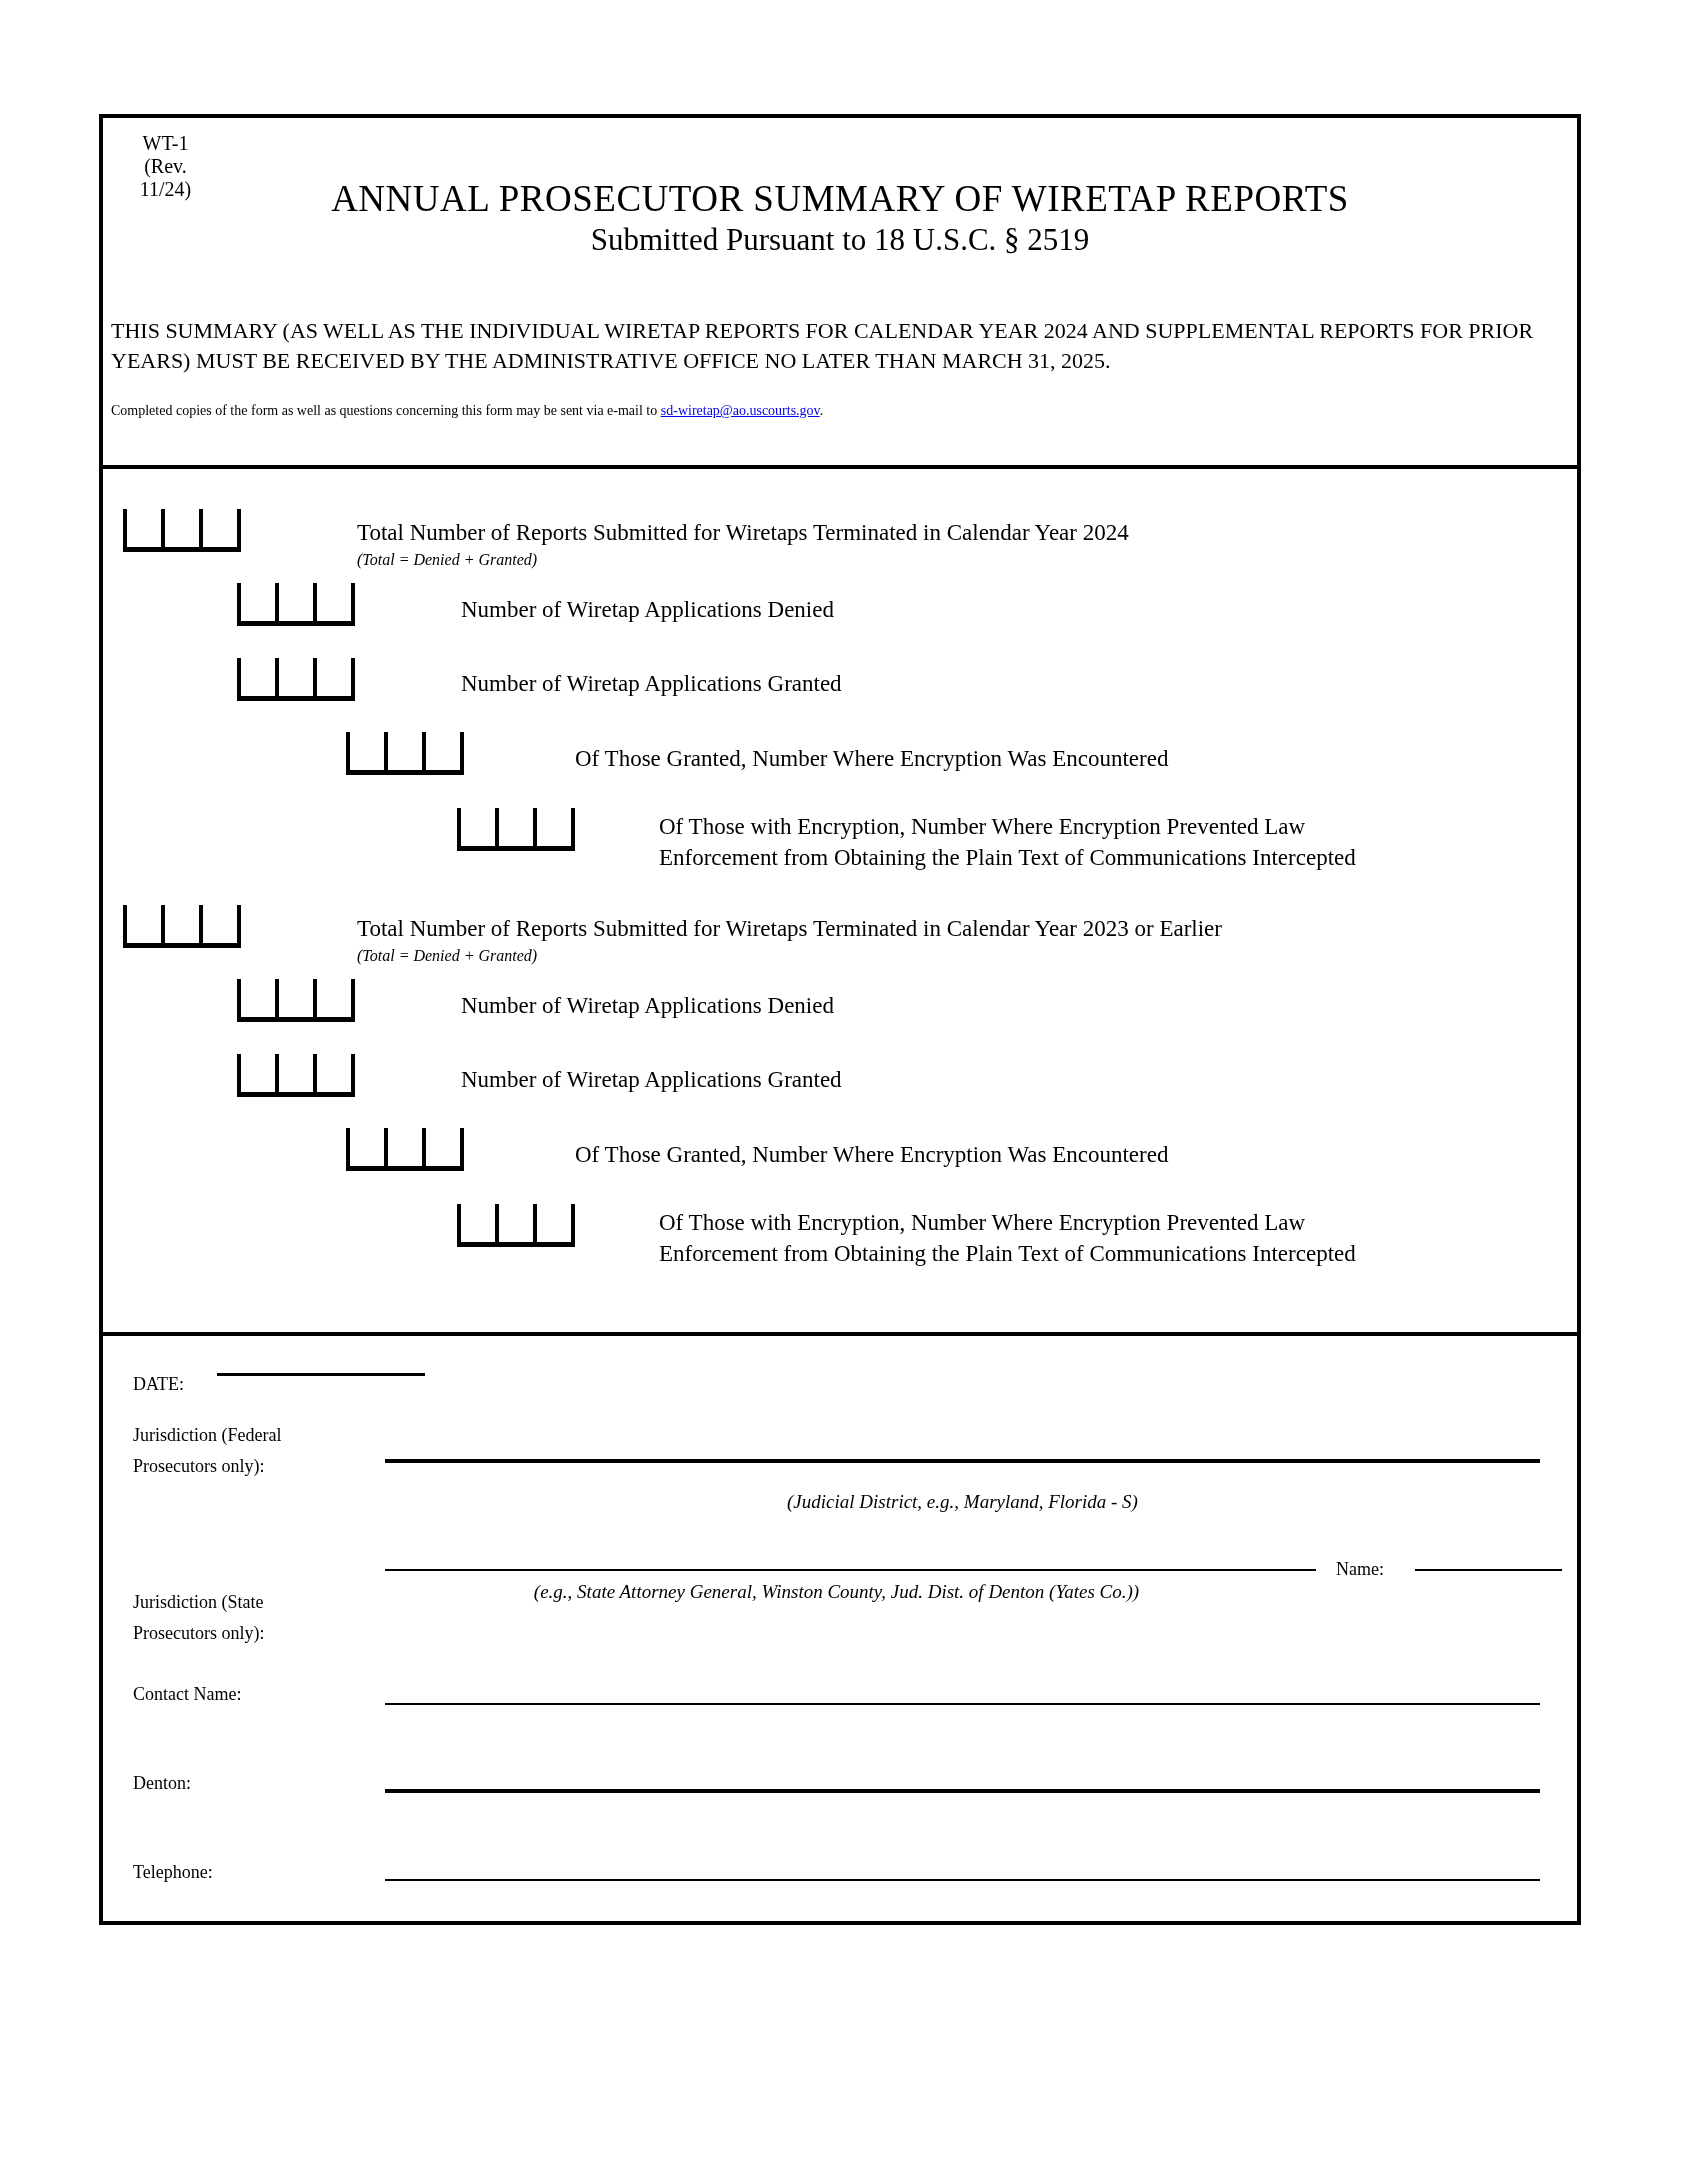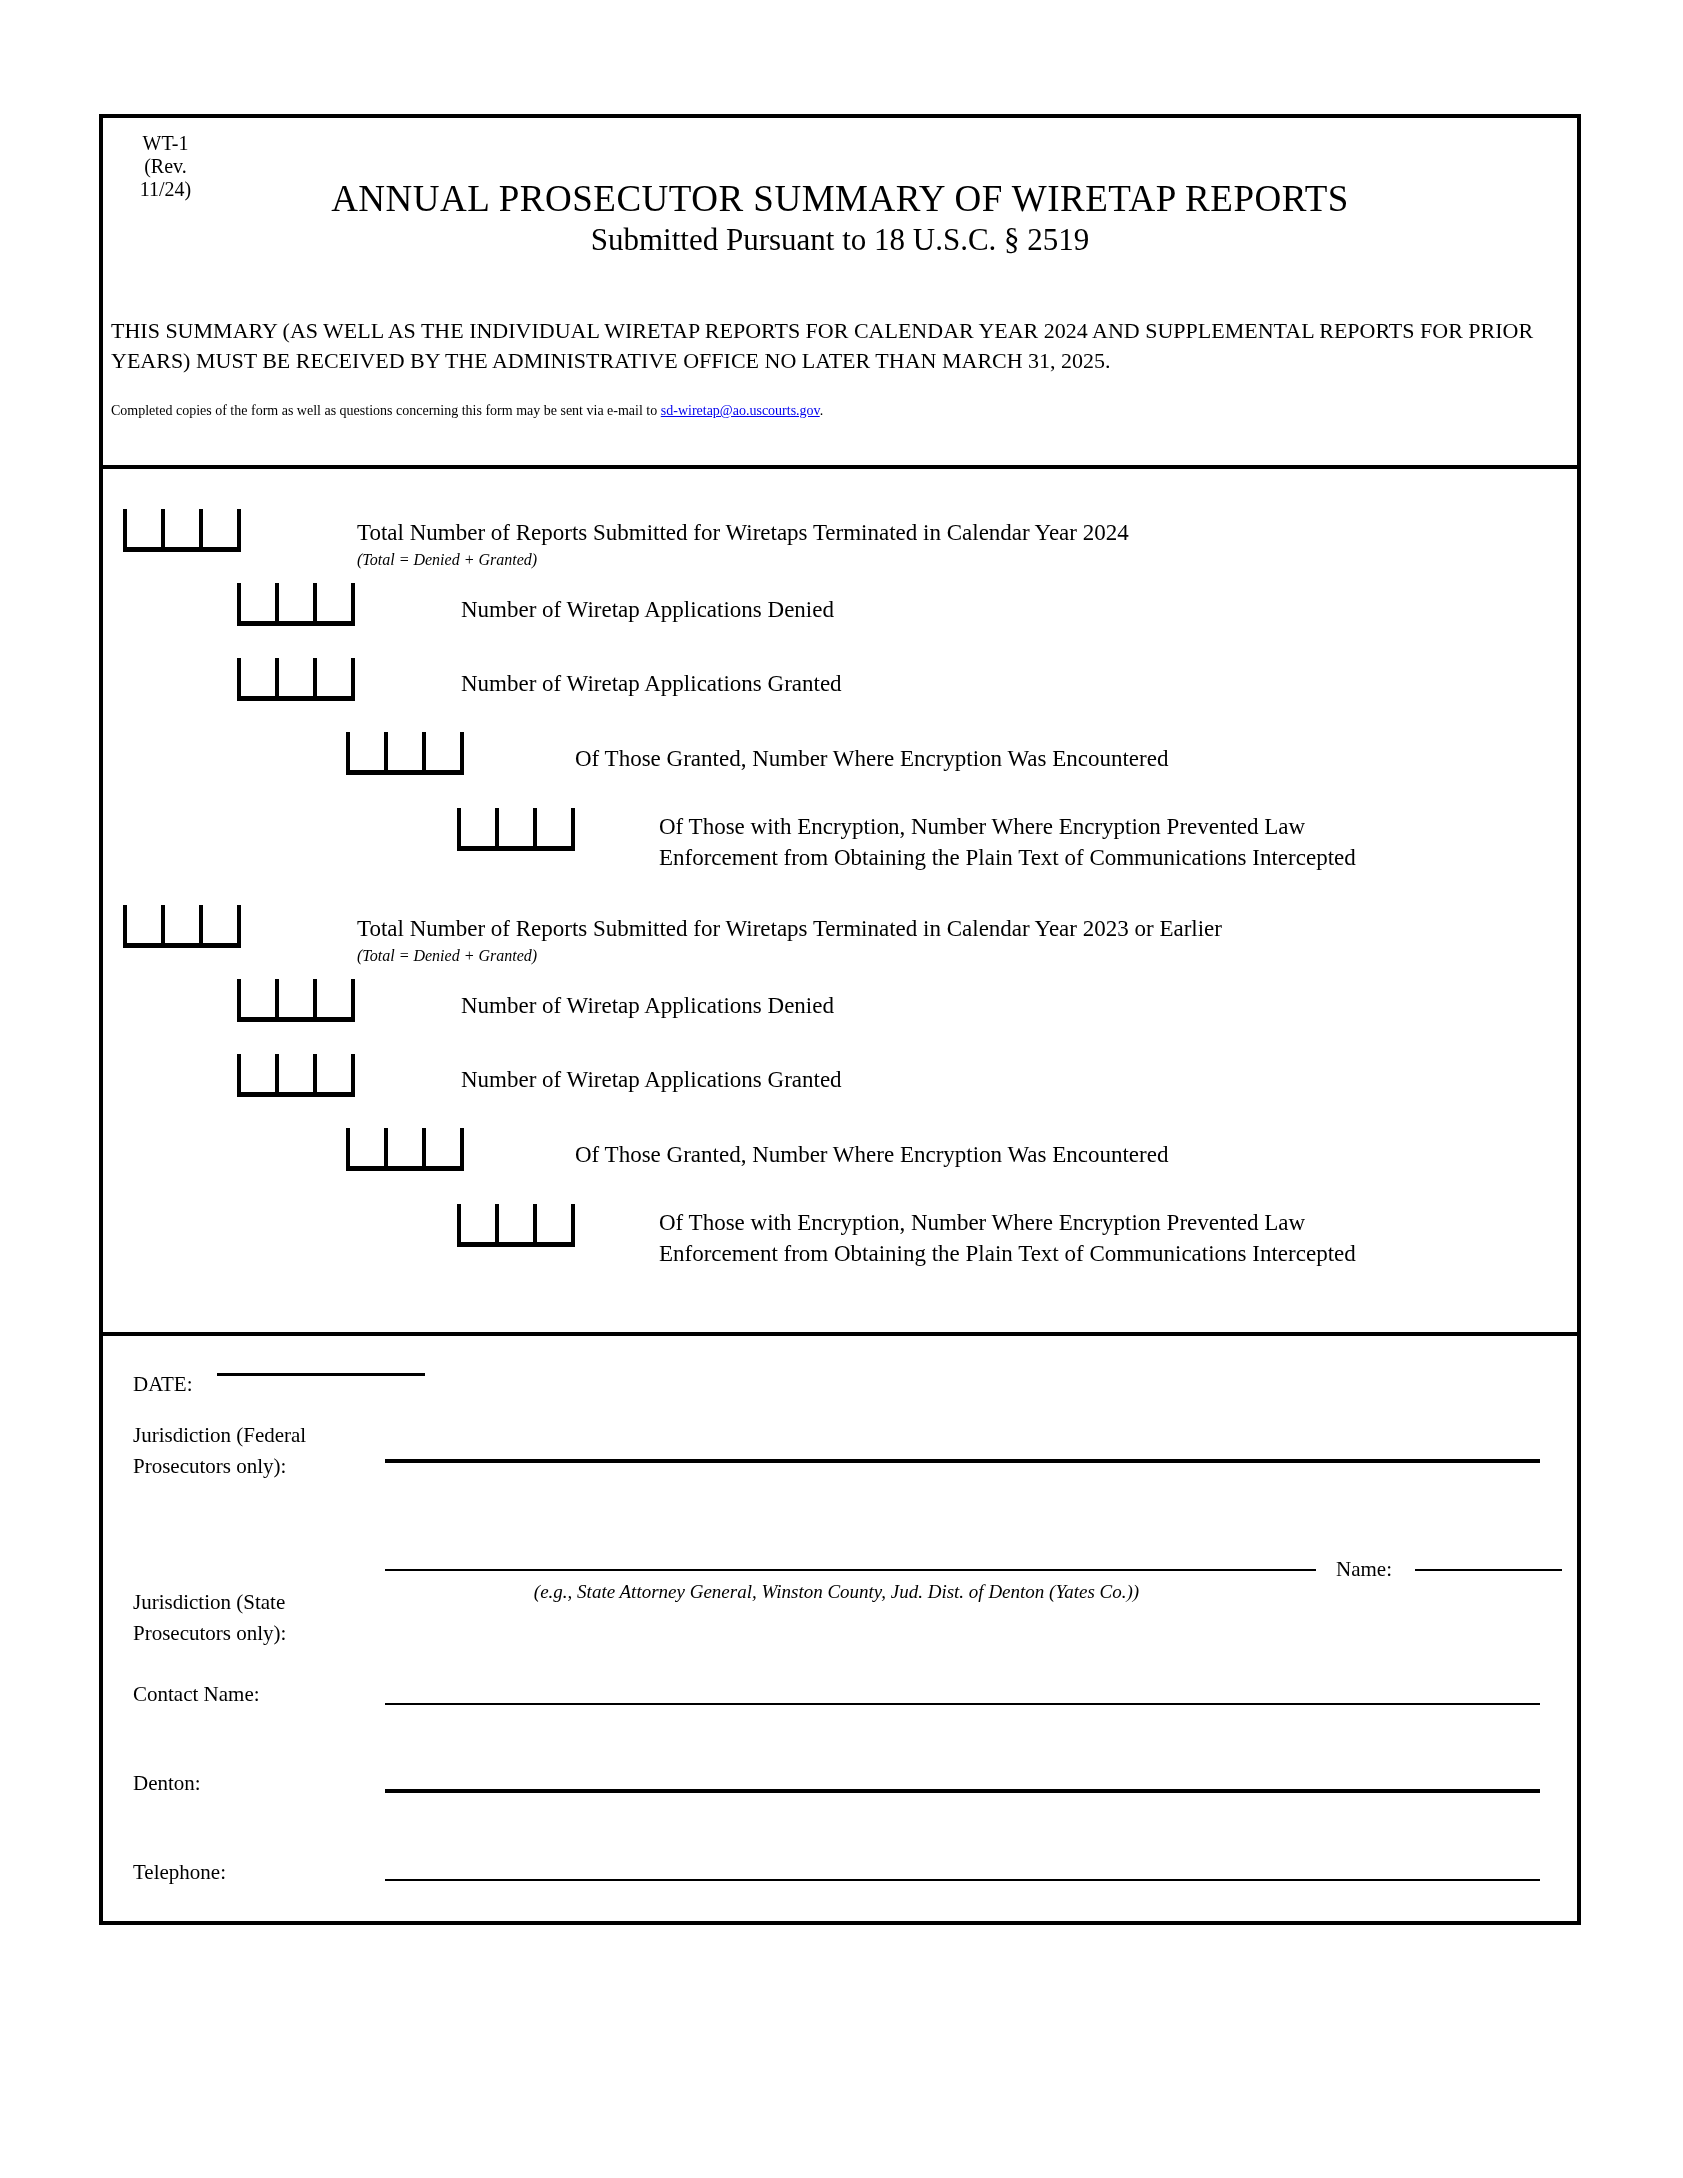--- a/index.html
+++ b/index.html
@@ -21,21 +21,21 @@
   .comb{position:absolute;display:flex;height:38px;border-right:4px solid #000;border-bottom:5px solid #000;}
   .cc{width:34px;height:38px;border-left:4px solid #000;}
   .clabel{position:absolute;font-size:23px;line-height:31px;width:990px;}
   .csub{position:absolute;font-size:16px;font-style:italic;}
   .i0c{left:20px;} .i0l{left:254px;}
   .i1c{left:134px;}.i1l{left:358px;}
   .i2c{left:243px;}.i2l{left:472px;}
   .i3c{left:354px;}.i3l{left:556px;width:822px;}
 
   
-  .flabel{position:absolute;font-size:21px;line-height:31px;}
+  .flabel{position:absolute;font-size:18px;line-height:31px;}
   .wline{position:absolute;border-bottom:2px solid #000;}
   .thick{border-bottom-width:4px;}
   .mid{border-bottom-width:3px;}
   .hint{position:absolute;font-size:19px;font-style:italic;text-align:center;}
 </style>
 </head>
 <body>
 
 <div class="form-box">
 
@@ -151,20 +151,21 @@
   <div class="abs divider" style="top:1214px"></div>
 
   <div class="flabel" style="left:30px;top:1251px">DATE:</div>
   <div class="wline mid" style="left:114px;top:1255px;width:208px"></div>
 
   <div class="flabel" style="left:30px;top:1302px">
     <div>Jurisdiction (Federal</div>
     <div>Prosecutors only):</div>
   </div>
   <div class="wline thick" style="left:282px;top:1341px;width:1155px"></div>
+  <div class="hint" style="left:282px;top:1373px;width:1155px">(Judicial District, e.g., Maryland, Florida - S)</div>
 
   <div class="flabel" style="left:30px;top:1469px">
     <div>Jurisdiction (State</div>
     <div>Prosecutors only):</div>
   </div>
   <div class="wline" style="left:282px;top:1451px;width:931px"></div>
   <div class="hint" style="left:268px;top:1463px;width:931px">(e.g., State Attorney General, Winston County, Jud. Dist. of Denton (Yates Co.))</div>
   <div class="flabel" style="left:1233px;top:1436px">Name:</div>
   <div class="wline" style="left:1312px;top:1451px;width:147px"></div>
 

